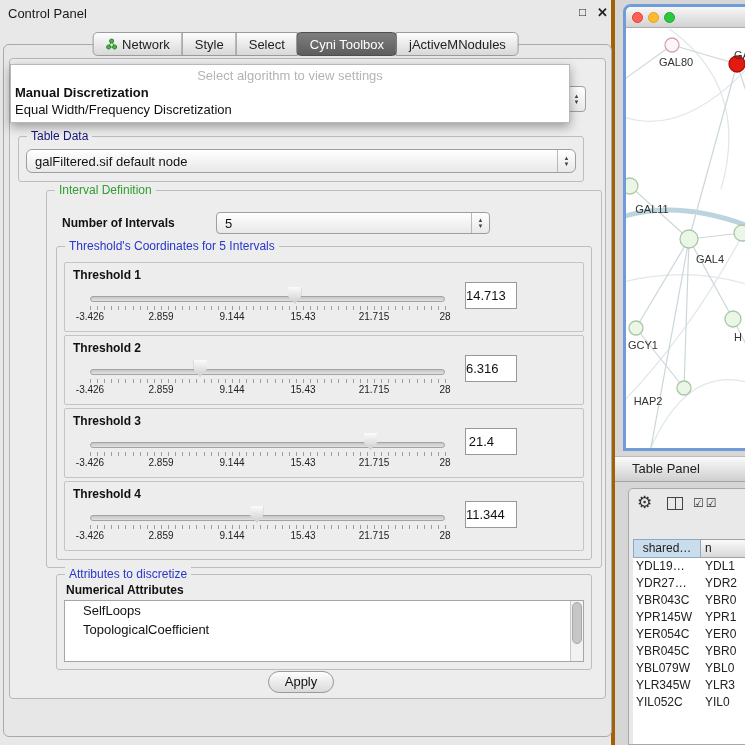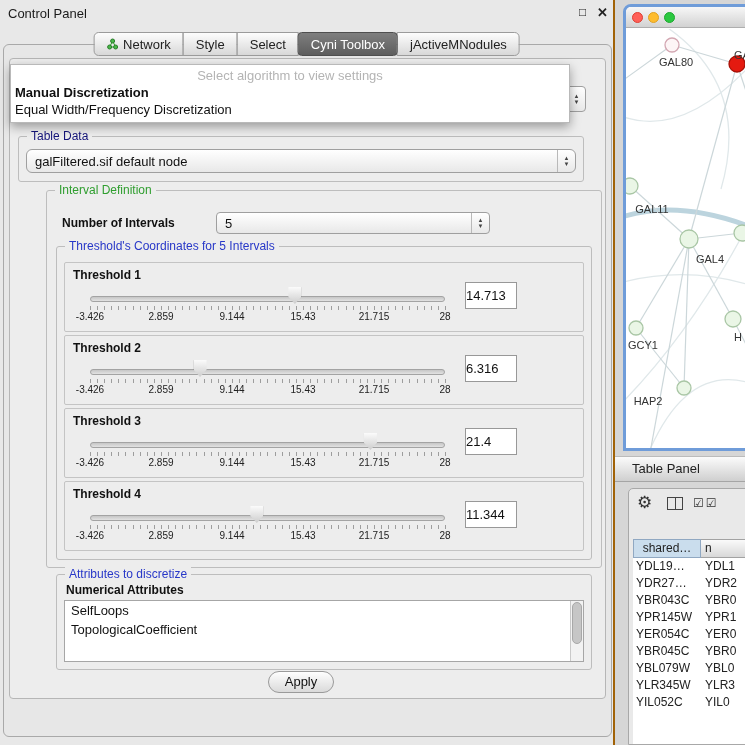--- a/index.html
+++ b/index.html
@@ -1,20 +1,20 @@
 <!DOCTYPE html>
 <html><head>
 <meta charset="utf-8">
 <style>
   *{margin:0;padding:0;box-sizing:border-box;font-family:"Liberation Sans",sans-serif;}
   html,body{width:745px;height:745px;overflow:hidden;background:#d5d5d5;}
   #root{position:relative;width:745px;height:745px;}
 
   
-  .cp{position:absolute;left:0;top:0;width:615px;height:745px;background:#e8e8e8;border-right:2px solid #a16207;}
+  .cp{position:absolute;left:0;top:0;width:615px;height:745px;background:#e8e8e8;border-right:4px solid #a16207;}
   .cp-title{position:absolute;left:8px;top:6px;font-size:13px;color:#1a1a1a;}
   .win-btn{position:absolute;top:5px;font-size:13px;color:#222;}
   .win-btn.min{left:579px;font-size:12px;}
   .win-btn.close{left:597px;font-weight:bold;}
 
   .tabpane{position:absolute;left:3px;top:44px;width:609px;height:693px;border:1px solid #a9a9a9;border-radius:6px;background:#e7e7e7;}
   .innerpanel{position:absolute;left:9px;top:58px;width:597px;height:641px;border:1px solid #b6b6b6;border-radius:4px;background:#ededed;}
 
   .tabs{position:absolute;display:flex;align-items:flex-end;z-index:6;border-radius:12px;}
   #top-tabs{top:32px;left:50%;transform:translateX(-50%);}
@@ -42,26 +42,26 @@
   .popup .opt{font-size:13px;color:#111;padding-left:4px;height:17px;line-height:17px;}
   .popup .opt.bold{font-weight:bold;}
 
   
   .thr{position:absolute;left:64px;width:520px;height:70px;border:1px solid #c4c4c4;border-radius:2px;background:#ededed;}
   .tlabel{position:absolute;left:8px;top:5px;font-weight:bold;font-size:12px;color:#111;}
   .track{position:absolute;left:25px;top:33px;width:355px;height:6px;background:linear-gradient(#c6c6c6,#e2e2e2);border:1px solid #a3a3a3;border-radius:3px;}
   .thumb{position:absolute;top:24px;width:13px;height:17px;background:linear-gradient(#fbfbfb,#cdcdcd);clip-path:polygon(0 0,100% 0,100% 58%,50% 100%,0 58%);filter:drop-shadow(0 0 1px #777);}
   .ticks{position:absolute;left:25px;top:43px;width:356px;height:4px;background:repeating-linear-gradient(90deg,#9d9d9d 0 1px,transparent 1px 7.1px);}
   .slabel{position:absolute;top:48px;transform:translateX(-50%);font-size:10px;color:#222;white-space:nowrap;}
-  .val{position:absolute;left:400px;top:19px;width:52px;height:27px;background:#fff;border:1px solid #989898;font-size:13px;color:#111;text-align:left;line-height:25px;padding-right:5px;}
+  .val{position:absolute;left:400px;top:19px;width:52px;height:27px;background:#fff;border:1px solid #989898;font-size:13px;color:#111;text-align:right;line-height:25px;padding-right:22px;}
 
   
   .attr-title{position:absolute;left:66px;top:583px;font-size:12px;font-weight:bold;color:#111;}
   .listbox{position:absolute;left:64px;top:600px;width:520px;height:62px;background:#fff;border:1px solid #a6a6a6;overflow:hidden;}
-  .litem{font-size:13px;line-height:19px;padding-left:6px;color:#111;white-space:nowrap;}
+  .litem{font-size:13px;line-height:19px;padding-left:6px;color:#111;white-space:nowrap;margin-left:12px;}
   .scroll{position:absolute;right:0;top:0;width:13px;height:100%;background:#f2f2f2;border-left:1px solid #c9c9c9;}
   .sthumb{position:absolute;left:1px;top:1px;width:10px;height:42px;background:#c6c6c6;border:1px solid #a8a8a8;border-radius:5px;}
 
   .apply{position:absolute;left:268px;top:671px;width:66px;height:22px;border:1px solid #9a9a9a;border-radius:11px;background:linear-gradient(#fefefe,#dadada);font-size:13px;color:#111;text-align:center;line-height:20px;cursor:default;}
 
   
   .rightbg{position:absolute;left:615px;top:0;width:130px;height:745px;background:#d6d6d6;}
   .nw{position:absolute;left:623px;top:4px;width:130px;height:447px;border:3px solid #6f9cd9;border-radius:8px 8px 0 0;background:#fff;overflow:hidden;}
   .nw-tb{position:absolute;left:0;top:0;right:0;height:21px;background:linear-gradient(#f7f7f7,#d2d2d2);border-bottom:1px solid #aeaeae;}
   .light{position:absolute;top:5px;width:11px;height:11px;border-radius:50%;border:1px solid #999;}

